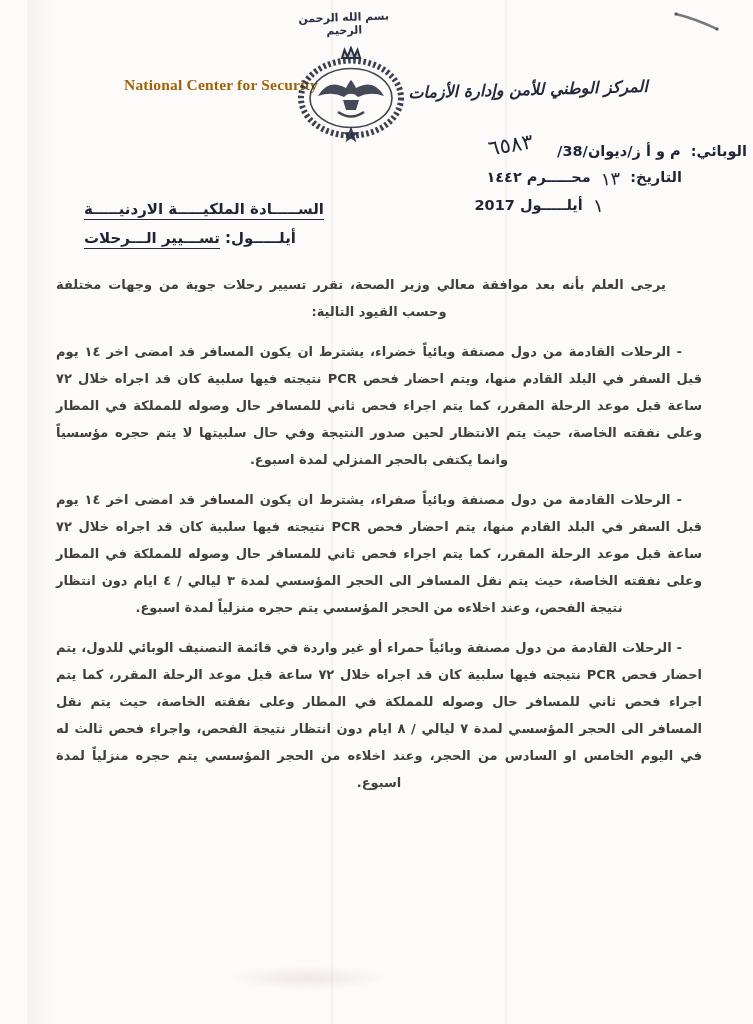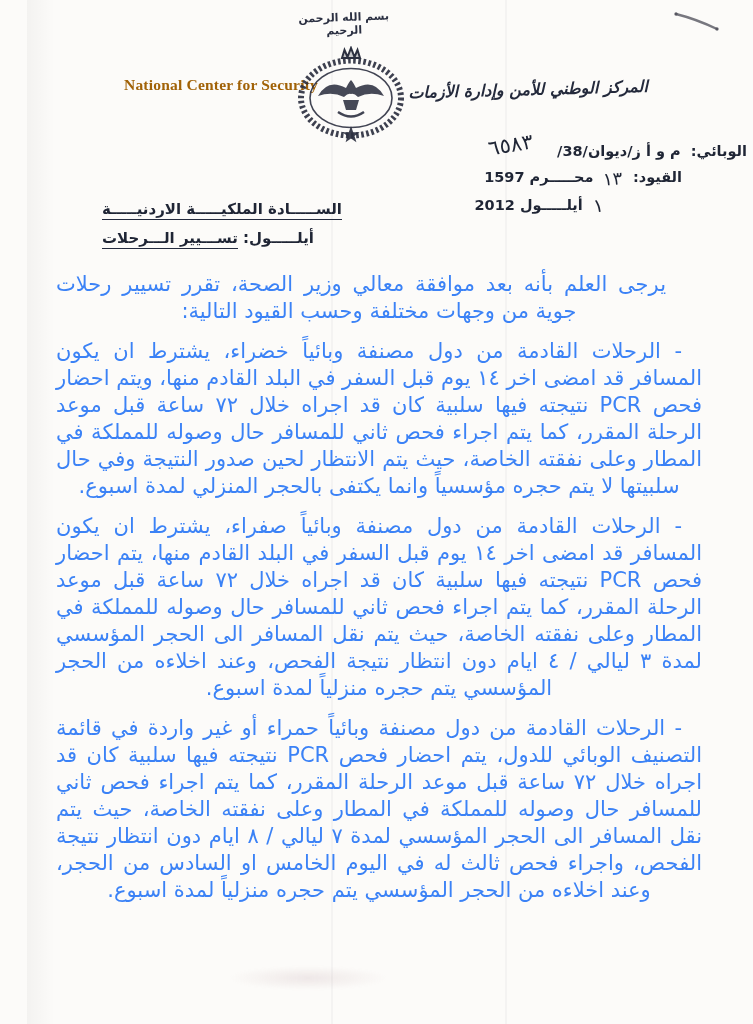--- a/index.html
+++ b/index.html
@@ -52,26 +52,26 @@
   .hw-num{font-size:21px;letter-spacing:3px;transform:rotate(-10deg);top:-4px;margin-right:14px;}
   .hw-day{font-size:18px;transform:rotate(-5deg);top:3px;}
   .hw-day2{font-size:19px;transform:rotate(-9deg);top:2px;}
 
   
   .addressee-block{
     position:absolute;left:84px;top:195px;width:270px;
     direction:rtl;text-align:left;
     font-size:15px;font-weight:700;line-height:29px;color:#1f2535;
   }
-  .u-line{border-bottom:1.6px solid #232a3e;padding-bottom:1px;margin-left:18px;}
+  .u-line{border-bottom:1.6px solid #232a3e;padding-bottom:1px;}
 
   
   .body-block{
     position:absolute;left:56px;top:271px;width:646px;
-    direction:rtl;font-size:21px;font-weight:400;line-height:27px;color:#3b82f6;
+    direction:rtl;font-size:13px;font-weight:700;line-height:27px;color:#404040;
   }
   .body-block p{margin:0 0 13px 0;text-align:justify;text-align-last:center;}
   .body-block p.intro{text-indent:36px;}
   .body-block p.bullet{text-indent:20px;}
 </style>
 </head>
 <body>
 
 <div id="page">
 
@@ -105,28 +105,28 @@
 
   <div class="org-ar">المركز الوطني للأمن وإدارة الأزمات</div>
 
   <div class="ref-line" id="ref-number">
     <span>الوبائي:</span>
     <span>م و أ ز/ديوان/38/</span>
     <span class="hw hw-num">٦٥٨٣</span>
   </div>
 
   <div class="ref-line" id="ref-date">
-    <span>القيود:</span>
+    <span>التاريخ:</span>
     <span class="hw hw-day">١٣</span>
-    <span>محـــــرم  1597</span>
+    <span>محـــــرم  ١٤٤٢</span>
   </div>
 
   <div class="ref-line" id="ref-date2">
     <span class="hw hw-day2">١</span>
-    <span>أيلـــــول  2012</span>
+    <span>أيلـــــول  2017</span>
   </div>
 
   <div class="addressee-block">
     <div>
       <span class="u-line">الســـــادة الملكيـــــة الاردنيـــــة</span>
     </div>
     <div>
       <span>أيلـــــول: </span>
       <span class="u-line">تســـيير الـــرحلات</span>
     </div>

